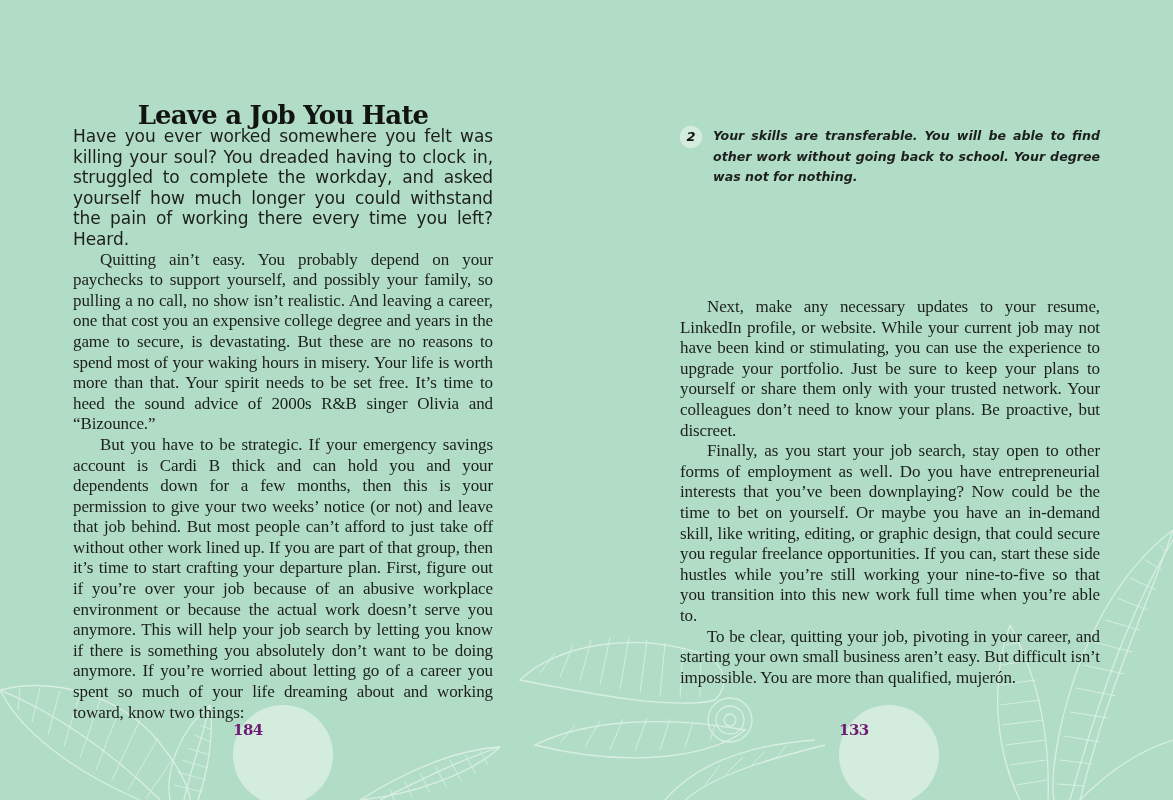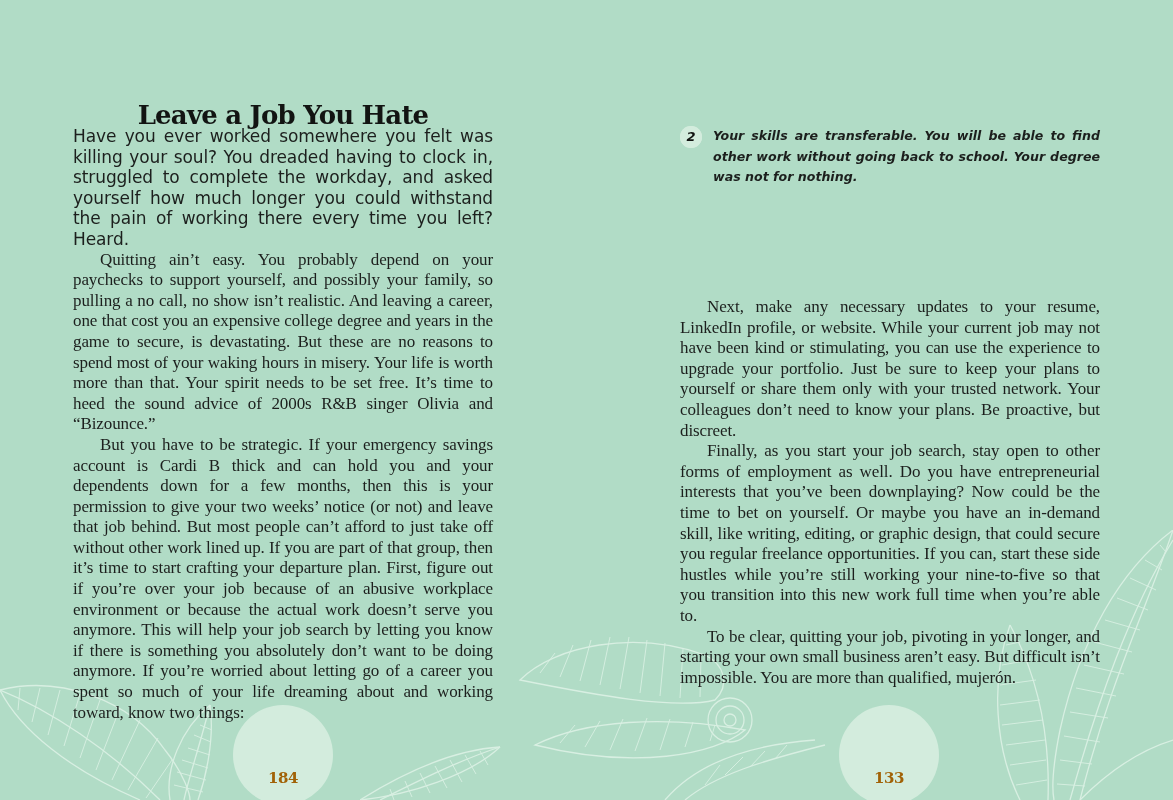--- a/index.html
+++ b/index.html
@@ -48,23 +48,23 @@
     background: #d3ecdd;
     font-style: italic; font-weight: bold; font-size: 13px;
     line-height: 22px; text-align: center; color: #101210;
   }
 
   .page-circle {
     position: absolute; width: 100px; height: 100px; border-radius: 50%;
     background: #d3ecdd; top: 705px;
   }
   .page-number {
-    display: block; text-align: center; margin-top: 64px;
+    display: block; margin-top: 16px;
     font-family: "DejaVu Serif", serif; font-weight: bold; font-size: 15px;
-    color: #a16207; letter-spacing: -0.5px;
+    color: #701a75; letter-spacing: -0.5px;
   }
   .left .page-circle { left: 233px; }
   .right .page-circle { left: 253px; }
 
   .leaf { position: absolute; }
   .leaf svg { display: block; }
 </style>
 </head>
 <body>
 
@@ -213,20 +213,20 @@
       </li>
       <li>
         <span class="num-badge">2</span>
         <span>Your skills are transferable. You will be able to find other work without going back to school. Your degree was not for nothing.</span>
       </li>
     </ol>
 
     <div class="body-text">
       <p class="indent">Next, make any necessary updates to your resume, LinkedIn profile, or website. While your current job may not have been kind or stimulating, you can use the experience to upgrade your portfolio. Just be sure to keep your plans to yourself or share them only with your trusted network. Your colleagues don’t need to know your plans. Be proactive, but discreet.</p>
       <p class="indent">Finally, as you start your job search, stay open to other forms of employment as well. Do you have entrepreneurial interests that you’ve been downplaying? Now could be the time to bet on yourself. Or maybe you have an in-demand skill, like writing, editing, or graphic design, that could secure you regular freelance opportunities. If you can, start these side hustles while you’re still working your nine-to-five so that you transition into this new work full time when you’re able to.</p>
-      <p class="indent">To be clear, quitting your job, pivoting in your longer, and starting your own small business aren’t easy. But difficult isn’t impossible. You are more than qualified, mujerón.</p>
+      <p class="indent">To be clear, quitting your job, pivoting in your career, and starting your own small business aren’t easy. But difficult isn’t impossible. You are more than qualified, mujerón.</p>
     </div>
 
     <div class="page-circle">
       <span class="page-number">133</span>
     </div>
   </section>
 </div>
 
 </body></html>

